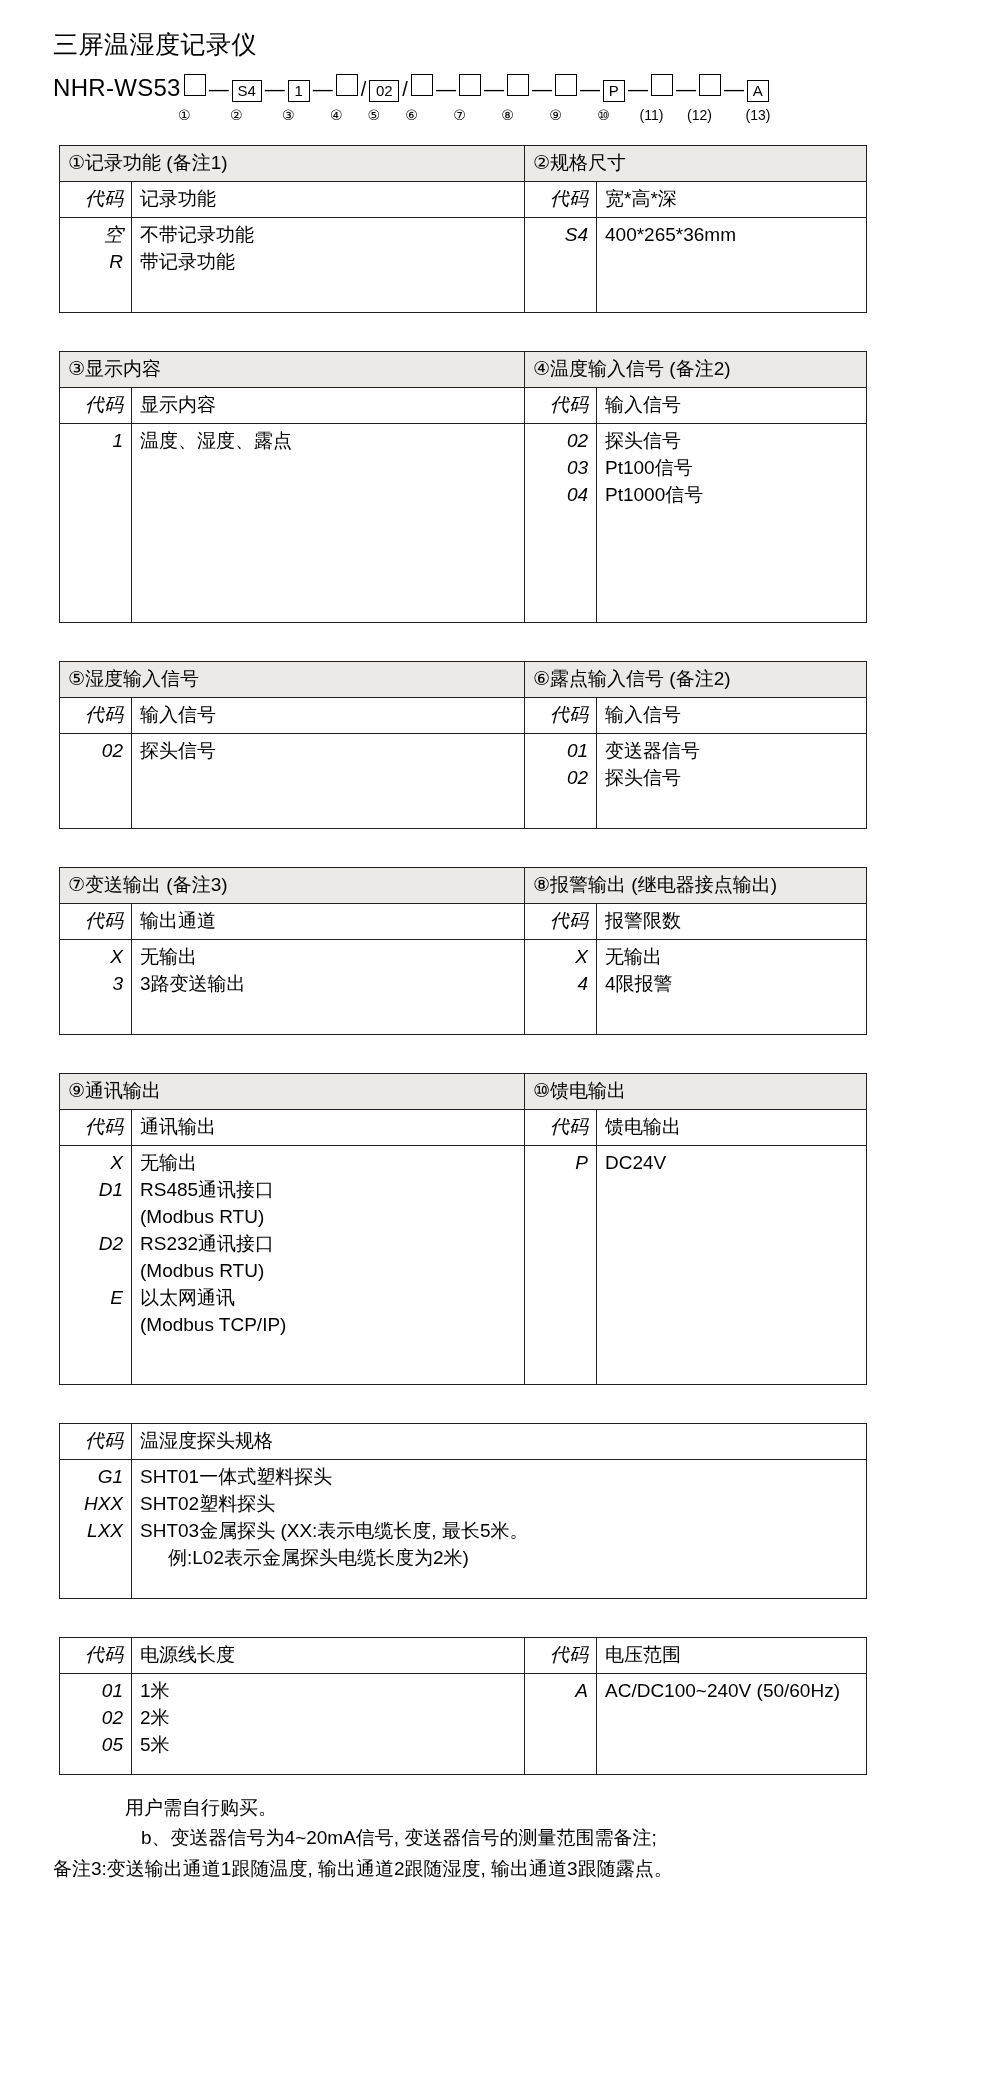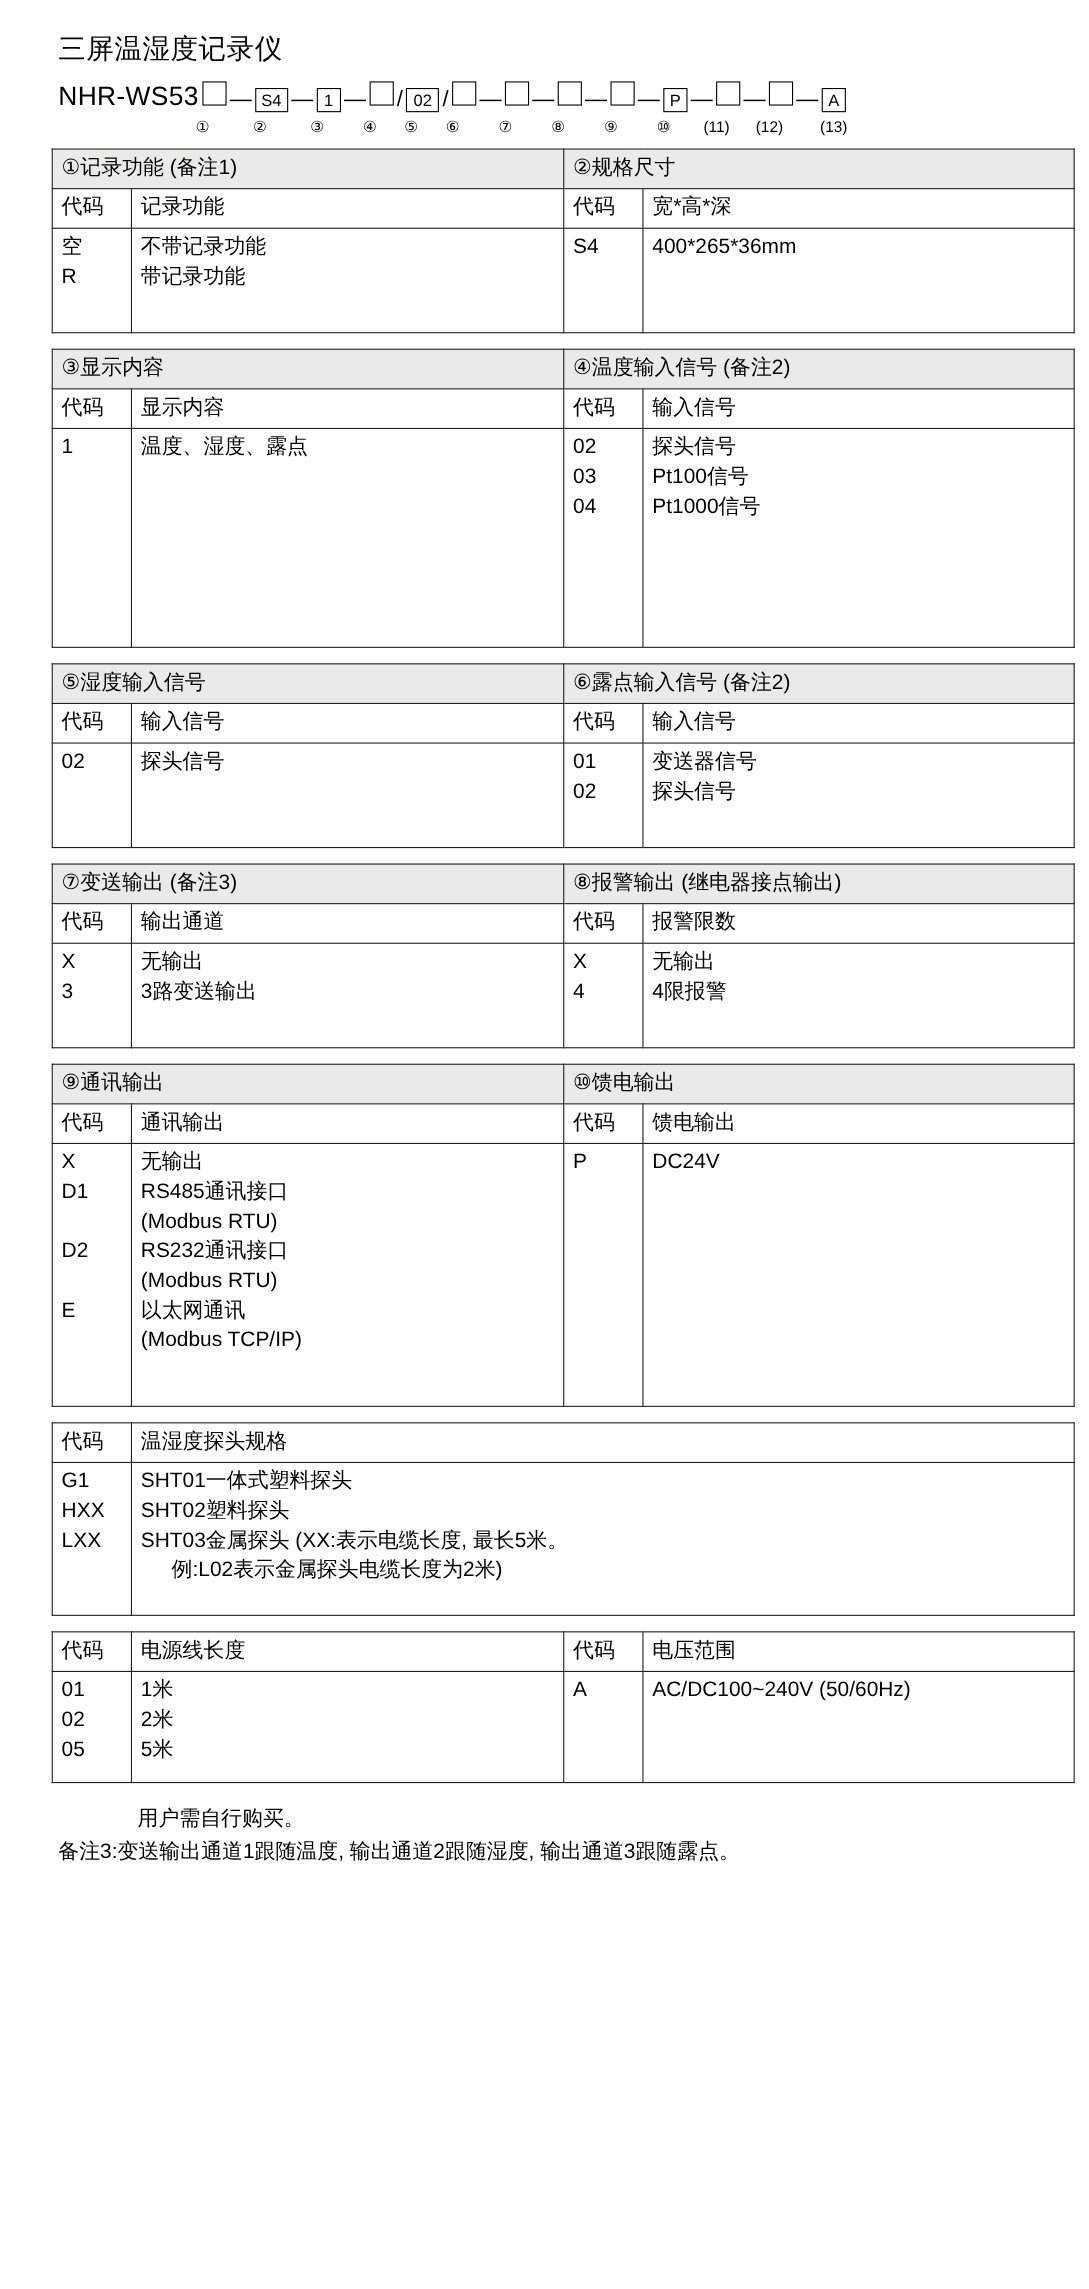--- a/index.html
+++ b/index.html
@@ -70,46 +70,47 @@
   .index-row span {
     position: absolute;
     top: 0;
     transform: translateX(-50%);
     white-space: nowrap;
   }
 
   
   table.block {
     border-collapse: collapse;
-    width: 930px;
+    width: 808px;
     table-layout: fixed;
-    margin: 4px;
+    margin: 16px;
   }
   table.block td {
     border: 1px solid #231f20;
     font-size: 19px;
     padding: 4px 8px;
     vertical-align: top;
     line-height: 1.42;
   }
   td.hdr {
     background: #eceae6;
     font-size: 19px;
     padding: 7px 10px;
     height: 20px;
   }
   td.colhdr {
     background: #ffffff;
     font-size: 19px;
     padding: 6px 8px;
   }
   td.code {
-    text-align: left;
+    text-align: right;
     width: 72px;
     white-space: nowrap;
+    font-style: italic;
   }
   td.desc { padding-left: 12px; }
   .cellline { display: block; }
   .indent { padding-left: 28px; }
 
   .spacer { height: 6px; }
 
   
   .notes {
     margin: 18px 0 0 10px;
@@ -410,16 +411,17 @@
           </td>
           <td class="desc">
             <span class="cellline">AC/DC100~240V (50/60Hz)</span>
           </td>
         </tr>
       </tbody>
   </table>
 
   <div class="notes" id="notes">
       <div class="note-ind">用户需自行购买。</div>
+      <div class="note-ind2">b、变送器信号为4~20mA信号, 变送器信号的测量范围需备注;</div>
       <div>备注3:变送输出通道1跟随温度, 输出通道2跟随湿度, 输出通道3跟随露点。</div>
     </div>
 
 </div>
 
 </body></html>

